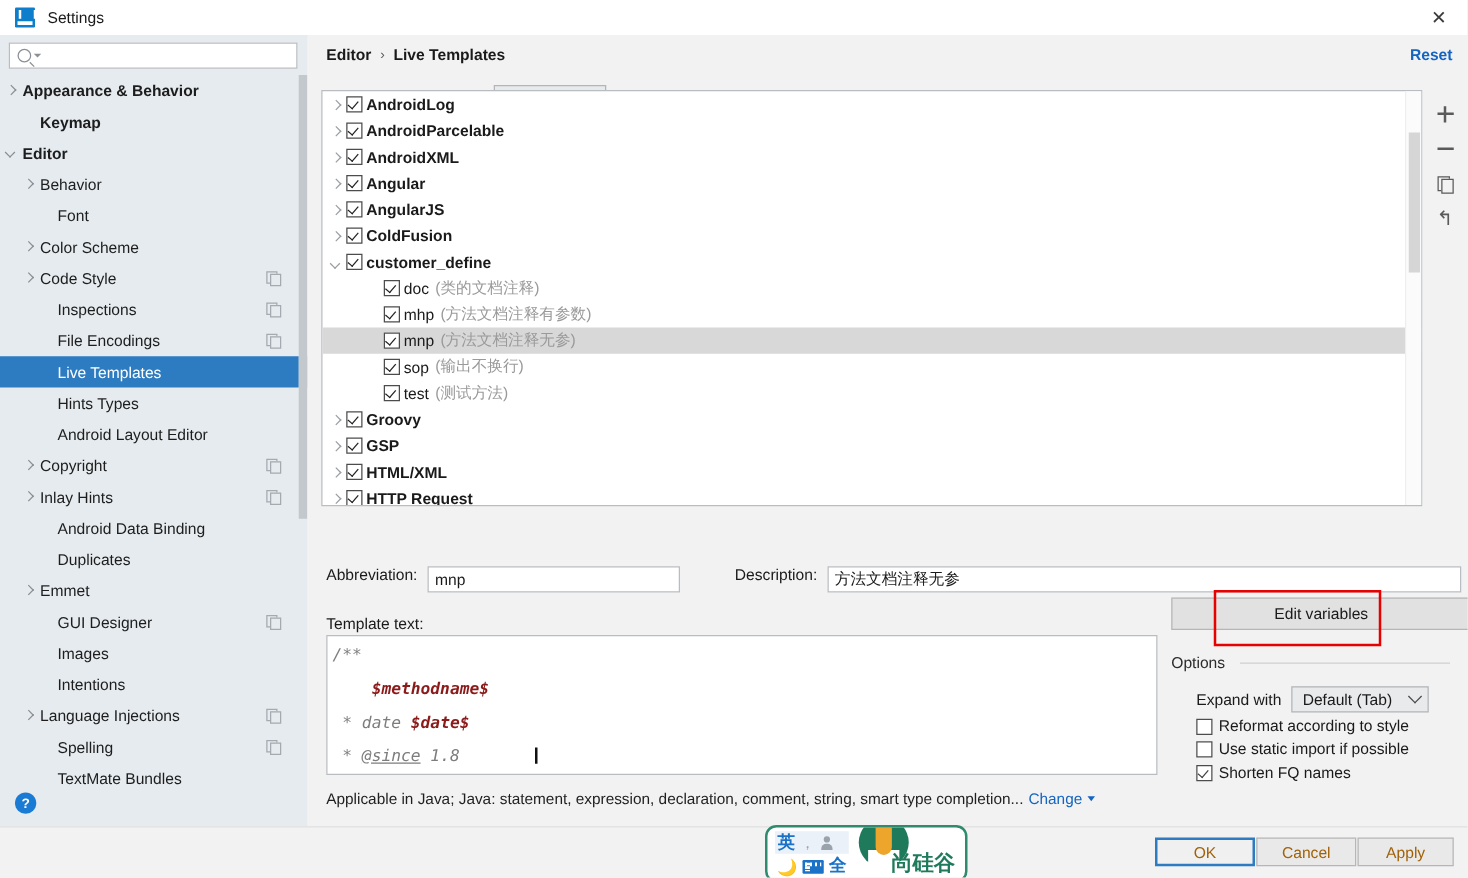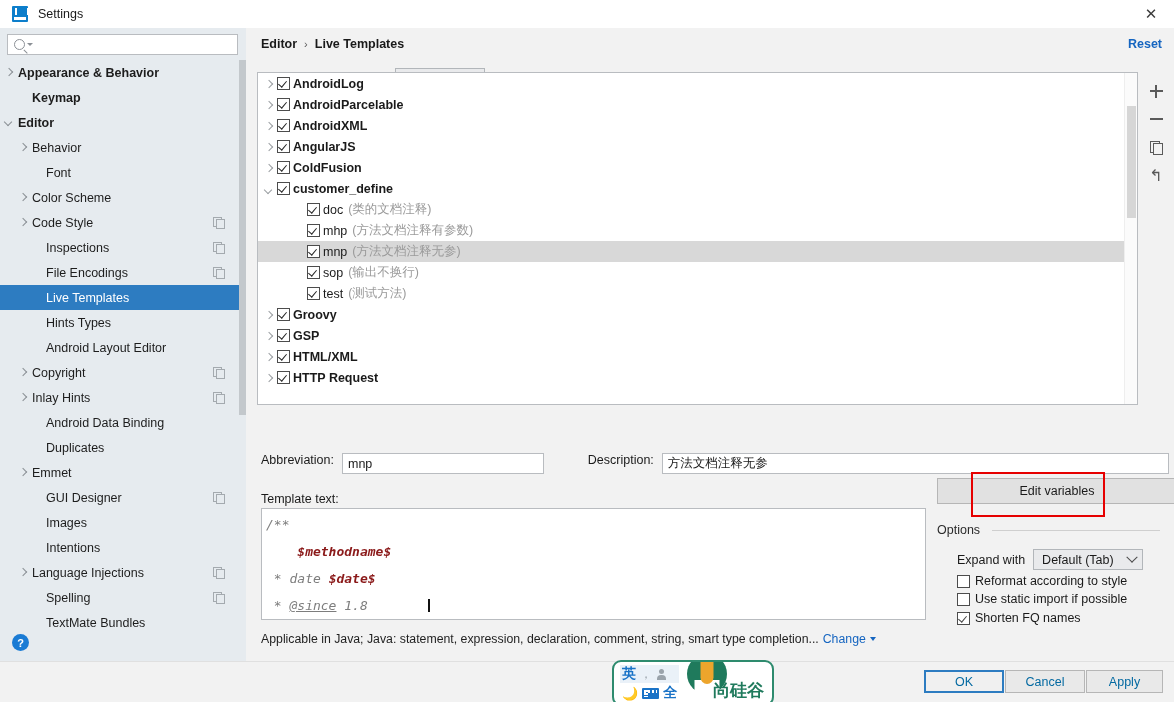--- a/index.html
+++ b/index.html
@@ -187,21 +187,21 @@
   .ocb{
     width:11px;height:11px;border:1px solid #4c4c4c;background:#fff;flex:none;position:relative;margin-right:5px;
   }
   .ocb.on:after{content:"";position:absolute;left:2px;top:1px;width:4px;height:7px;border-right:1.6px solid #444;border-bottom:1.6px solid #444;transform:rotate(40deg);}
 
   
   .bottombar{position:absolute;left:0;top:661px;width:1174px;height:41px;background:#f2f2f2;border-top:1px solid #e0e0e0;}
   .dlg-btn{
     position:absolute;top:670px;height:23px;box-sizing:border-box;
     background:#e9e9e9;border:1px solid #b6b6b6;display:flex;align-items:center;justify-content:center;
-    font-size:12.5px;color:#0369a1;
+    font-size:12.5px;color:#a16207;
   }
   .dlg-btn.primary{border:2px solid #2d7cc1;background:#f0f0f0;}
 
   
   .ime{
     position:absolute;left:612px;top:660px;width:158px;height:42px;
     background:#ffffff;border:2px solid #2e8b6e;border-radius:9px;overflow:hidden;
     display:flex;align-items:flex-start;
   }
   .ime-left{padding:3px 0 0 6px;}
@@ -384,20 +384,25 @@
           <span class="t-name">AndroidParcelable</span>
         </div>
         <div class="tree-row">
           <span class="tw right" style="margin-left: 5px;"></span>
           <span class="cb on" style="margin-left: 2px;"></span>
           <span class="t-name">AndroidXML</span>
         </div>
         <div class="tree-row">
           <span class="tw right" style="margin-left: 5px;"></span>
           <span class="cb on" style="margin-left: 2px;"></span>
+          <span class="t-name">Angular</span>
+        </div>
+        <div class="tree-row">
+          <span class="tw right" style="margin-left: 5px;"></span>
+          <span class="cb on" style="margin-left: 2px;"></span>
           <span class="t-name">AngularJS</span>
         </div>
         <div class="tree-row">
           <span class="tw right" style="margin-left: 5px;"></span>
           <span class="cb on" style="margin-left: 2px;"></span>
           <span class="t-name">ColdFusion</span>
         </div>
         <div class="tree-row">
           <span class="tw down" style="margin-left: 5px;"></span>
           <span class="cb on" style="margin-left: 2px;"></span>

